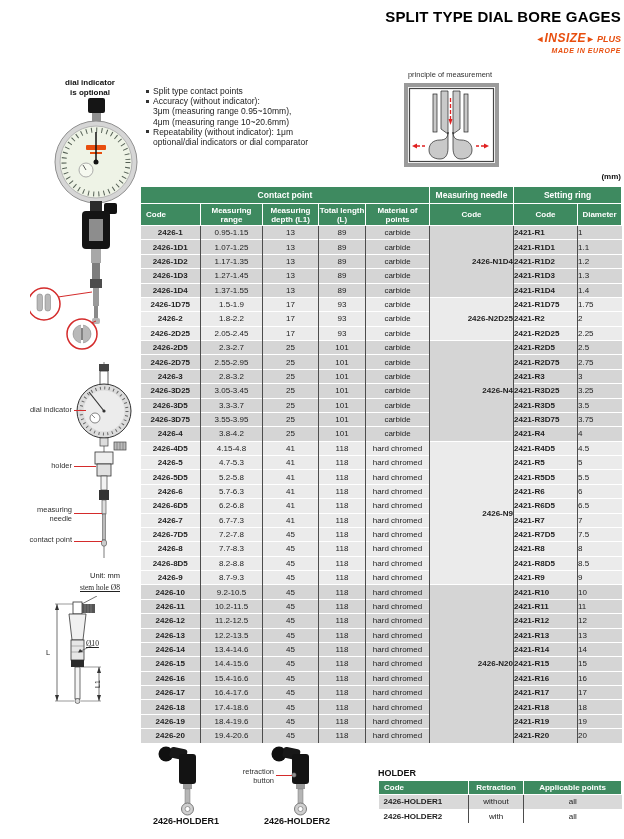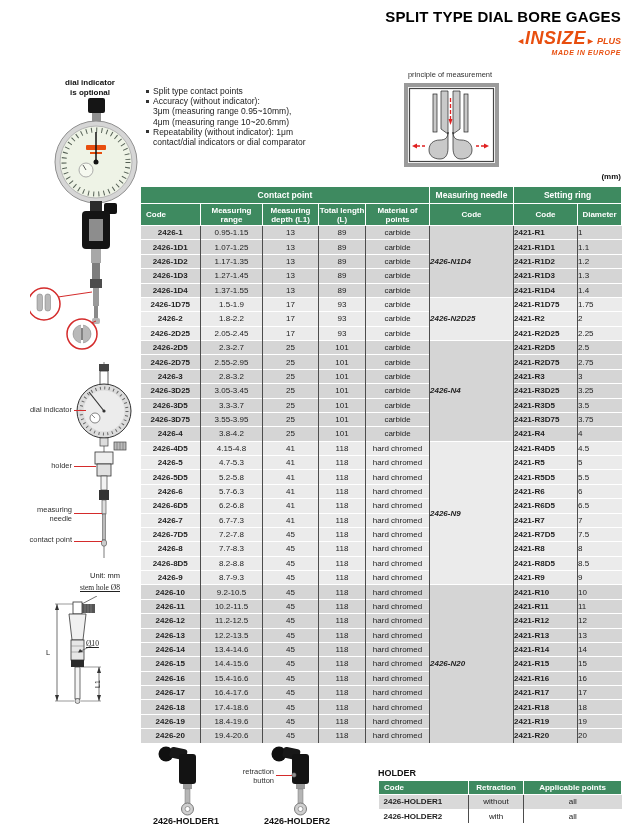--- a/index.html
+++ b/index.html
@@ -2,21 +2,21 @@
 <html><head>
 <meta charset="utf-8">
 <style>
   html,body{margin:0;padding:0;background:#fff;}
   #page{position:relative;width:624px;height:839px;background:#fff;overflow:hidden;
         font-family:"Liberation Sans", sans-serif;color:#222;}
 
   .title{position:absolute;top:8px;right:3px;font-size:15px;font-weight:bold;color:#000000;letter-spacing:.2px;}
   .logo{position:absolute;top:29px;right:3px;text-align:right;color:#e84e0e;font-style:italic;font-weight:bold;line-height:1;}
   .logo .arr{font-size:9px;}
-  .logo .insize{font-size:18px;letter-spacing:.5px;}
+  .logo .insize{font-size:12px;letter-spacing:.5px;}
   .logo .plus{font-size:9px;margin-left:2px;}
   .logo .madein{font-size:7px;margin-top:2px;letter-spacing:.6px;}
 
   .optional-note{position:absolute;left:40px;top:78px;width:100px;text-align:center;font-size:8px;font-weight:bold;line-height:10px;color:#111;}
 
   .features{position:absolute;left:146px;top:86px;font-size:8.5px;line-height:10.2px;color:#222;width:250px;}
   .feat{display:flex;align-items:flex-start;}
   .blt{flex:0 0 auto;width:3px;height:3px;background:#333;margin:3.5px 4px 0 0;}
   .feat.indent{padding-left:7px;}
 
@@ -29,21 +29,21 @@
   .main-table th{background:#3e8a60;color:#fff;font-weight:bold;border:1px solid #fff;padding:0;text-align:center;}
   .main-table tr.grp th{height:16px;font-size:8.5px;}
   .main-table tr.cols th{height:21px;line-height:9px;}
   .main-table tr.cols th:first-child{text-align:left;padding-left:5px;}
   .main-table td{padding:0;border-left:1px solid #4d4d4d;border-top:1px solid #fff;overflow:hidden;white-space:nowrap;height:13.39px;}
   .main-table td:first-child{border-left:none;text-align:center;}
   .g-dark td{background:#d5d5d5;}
   .g-light td{background:#ebebeb;}
   .c-code{font-weight:bold;padding-left:5px;}
   .c-range,.c-num,.c-mat{text-align:center;}
-  .c-needle{font-weight:bold;text-align:left;font-style:italic;}
+  .c-needle{font-weight:bold;text-align:right;}
   .c-ring{font-weight:bold;padding-left:5px;}
   .c-dia{padding-left:7px;}
 
   .part-label{position:absolute;font-size:7.5px;color:#333;text-align:right;line-height:8.5px;}
   .leader{position:absolute;height:1px;background:#d42b2b;}
   .diagram{position:absolute;}
 
   .dim-label{position:absolute;font-size:7.5px;color:#222;}
   .dim-label.ul{text-decoration:underline;font-family:Liberation Serif, serif;}
   .dim-label.rot{transform:rotate(-90deg);transform-origin:left top;font-size:7px;}
@@ -125,21 +125,21 @@
         <span>3μm (measuring range 0.95~10mm),</span>
       </div>
     <div class="feat indent">
         <span>4μm (measuring range 10~20.6mm)</span>
       </div>
     <div class="feat">
         <span class="blt"></span>
         <span>Repeatability (without indicator): 1μm</span>
       </div>
     <div class="feat indent">
-        <span>contact/dial indicators or dial comparator</span>
+        <span>optional/dial indicators or dial comparator</span>
       </div>
   </div>
 
   <div class="principle-caption">principle of measurement</div>
   <svg class="principle-box" width="97" height="86" viewBox="0 0 97 86">
     <rect x="3" y="3" width="91" height="80" fill="#fff" stroke="#9a9a9a" stroke-width="4"></rect>
     <rect x="6.5" y="6.5" width="84" height="73" fill="#fff" stroke="#444" stroke-width="1.2"></rect>
     <rect x="30" y="12" width="4" height="38" fill="#c9c9c9" stroke="#222" stroke-width="0.7"></rect>
     <rect x="61" y="12" width="4" height="38" fill="#c9c9c9" stroke="#222" stroke-width="0.7"></rect>
     <path d="M38,9 L45,9 L45,52 L38,47 Z" fill="#c9c9c9" stroke="#222" stroke-width="0.7"></path>

